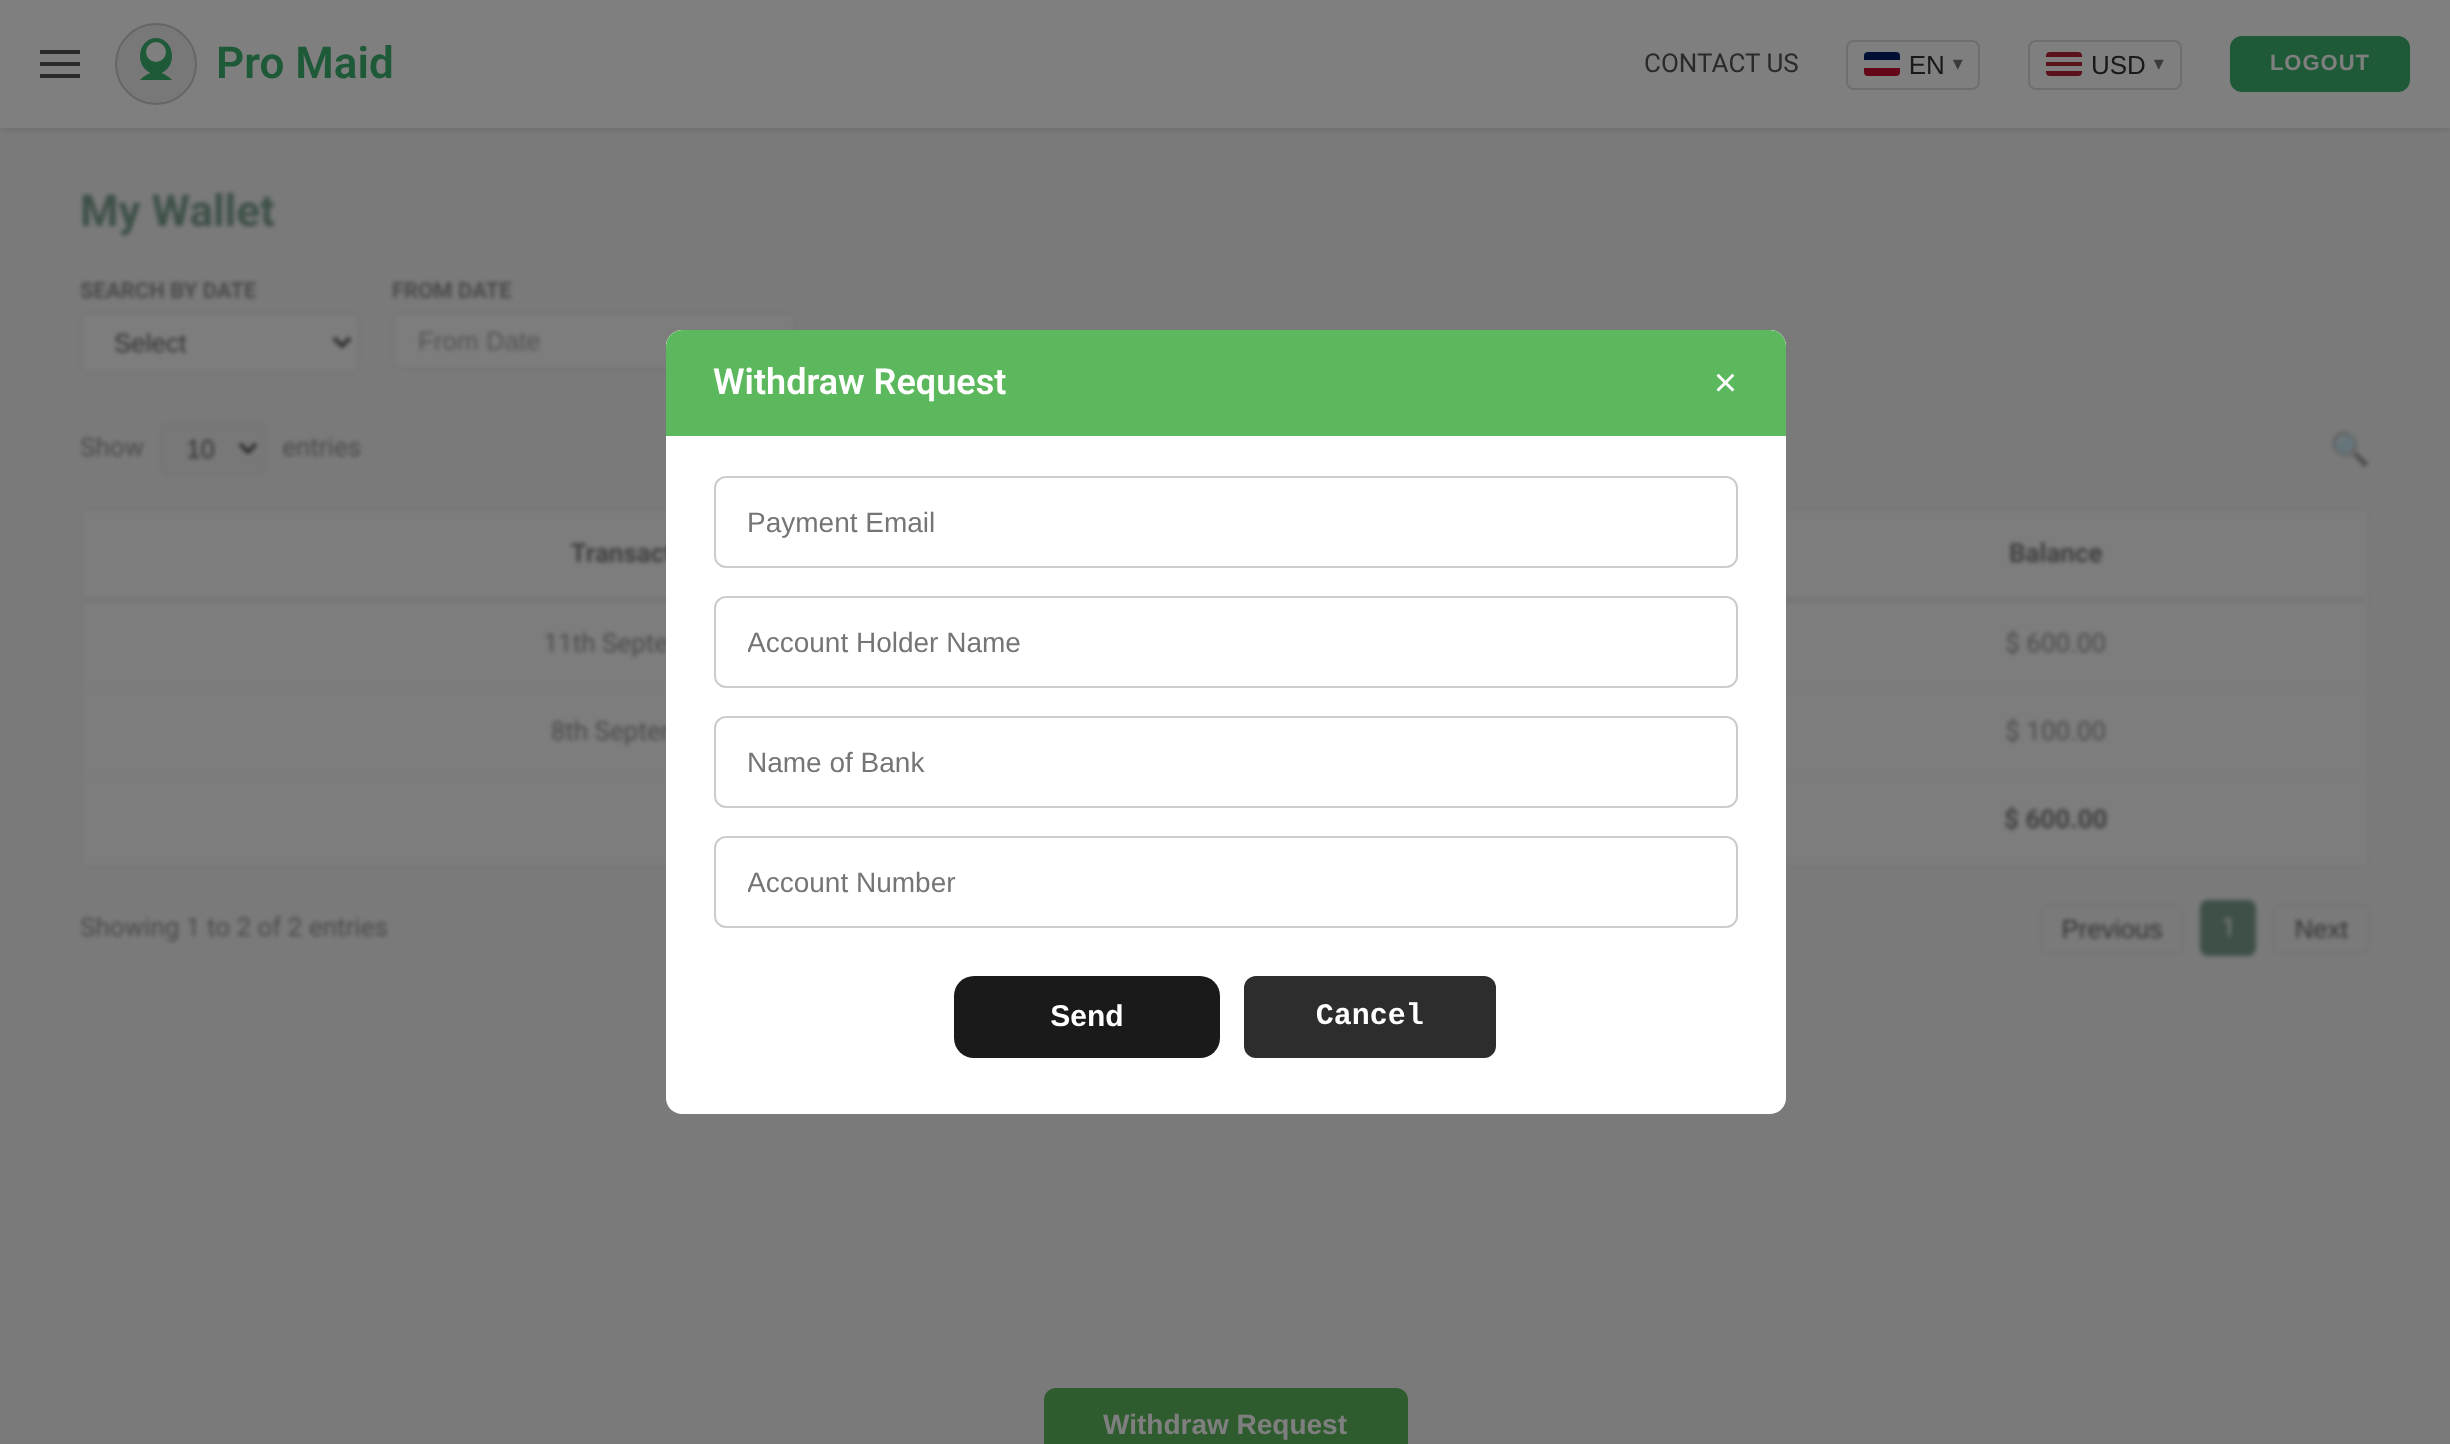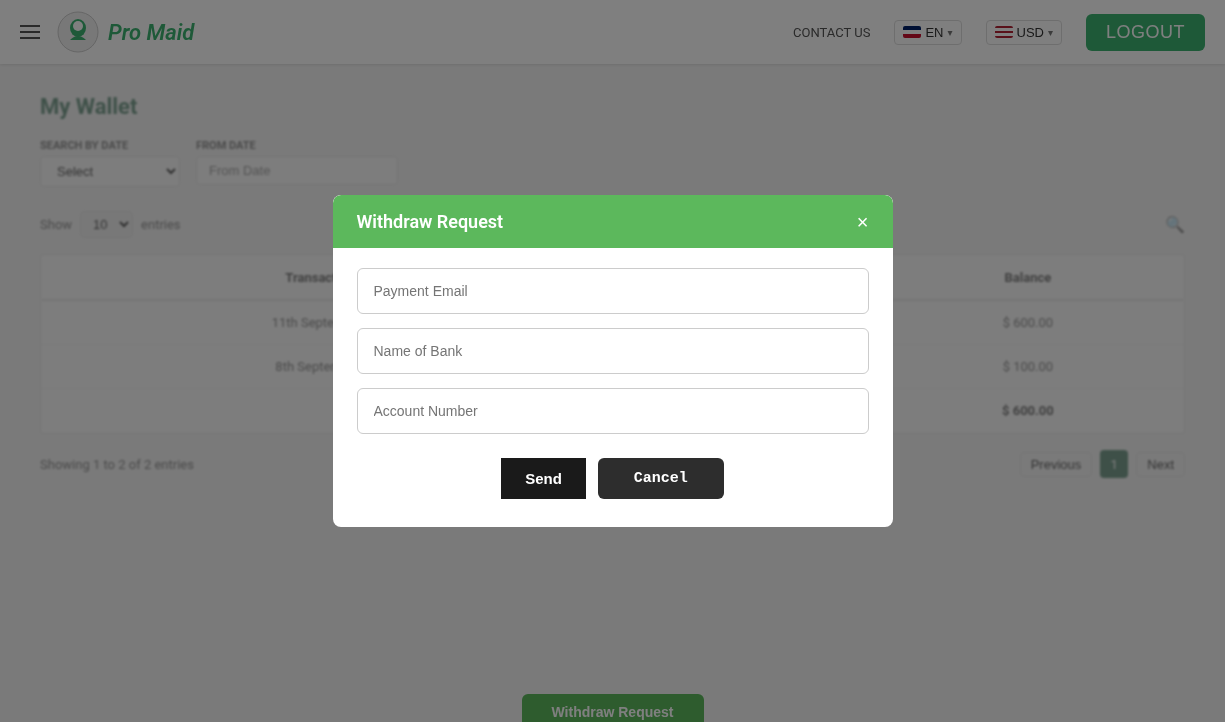--- a/index.html
+++ b/index.html
@@ -19,21 +19,20 @@
       padding: 0 20px;
       height: 64px;
       box-shadow: 0 1px 3px rgba(0,0,0,0.1);
       position: relative;
       z-index: 1;
     }
     .header-left {
       display: flex;
       align-items: center;
       gap: 16px;
-      font-style: italic;
     }
     .hamburger {
       cursor: pointer;
       display: flex;
       flex-direction: column;
       gap: 4px;
     }
     .hamburger span {
       display: block;
       width: 20px;
@@ -93,22 +92,22 @@
     .chevron-small {
       font-size: 10px;
       color: #777;
     }
     .logout-btn {
       background: #3cb371;
       color: #fff;
       border: none;
       padding: 8px 20px;
       border-radius: 6px;
-      font-size: 18px;
-      font-weight: 400;
+      font-size: 11px;
+      font-weight: 700;
       cursor: pointer;
       letter-spacing: 0.5px;
     }
 
     
     .main-content {
       padding: 30px 40px;
       filter: blur(1px);
       opacity: 0.6;
     }
@@ -288,22 +287,22 @@
     .modal-footer {
       padding: 0 24px 28px;
       display: flex;
       gap: 12px;
       justify-content: center;
     }
     .btn-send {
       background: #1a1a1a;
       color: #fff;
       border: none;
-      padding: 12px 24px;
-      border-radius: 0;
+      padding: 12px 48px;
+      border-radius: 10px;
       font-size: 15px;
       font-weight: 600;
       cursor: pointer;
     }
     .btn-cancel {
       background: #2d2d2d;
       color: #fff;
       border: none;
       padding: 12px 36px;
       border-radius: 6px;
@@ -432,20 +431,21 @@
 </div>
 
 <div class="overlay">
   <div class="modal">
     <div class="modal-header">
       <span class="modal-title">Withdraw Request</span>
       <button class="modal-close">×</button>
     </div>
     <div class="modal-body">
       <input class="form-input" type="email" placeholder="Payment Email" style="">
+      <input class="form-input" type="text" placeholder="Account Holder Name" style="">
       <input class="form-input" type="text" placeholder="Name of Bank" style="">
       <input class="form-input" type="text" placeholder="Account Number" style="">
     </div>
     <div class="modal-footer">
       <button class="btn-send">Send</button>
       <button class="btn-cancel">Cancel</button>
     </div>
   </div>
 </div>
 

